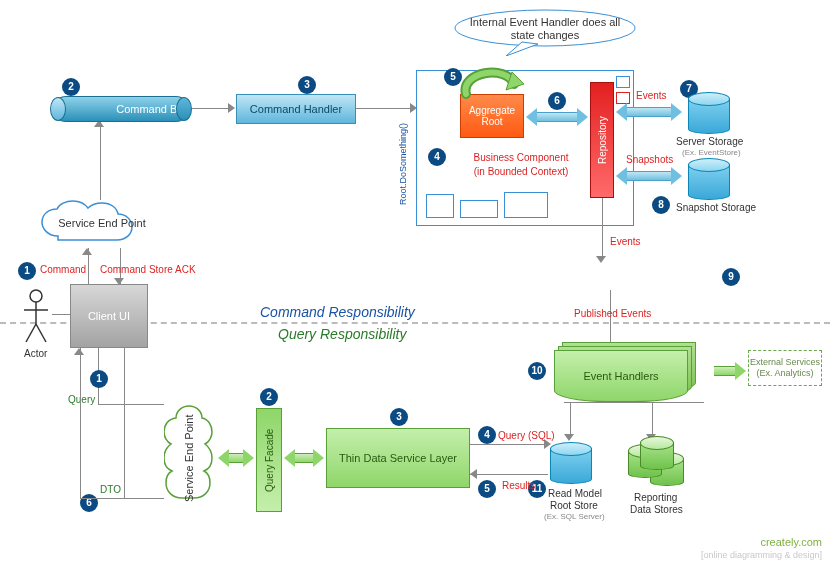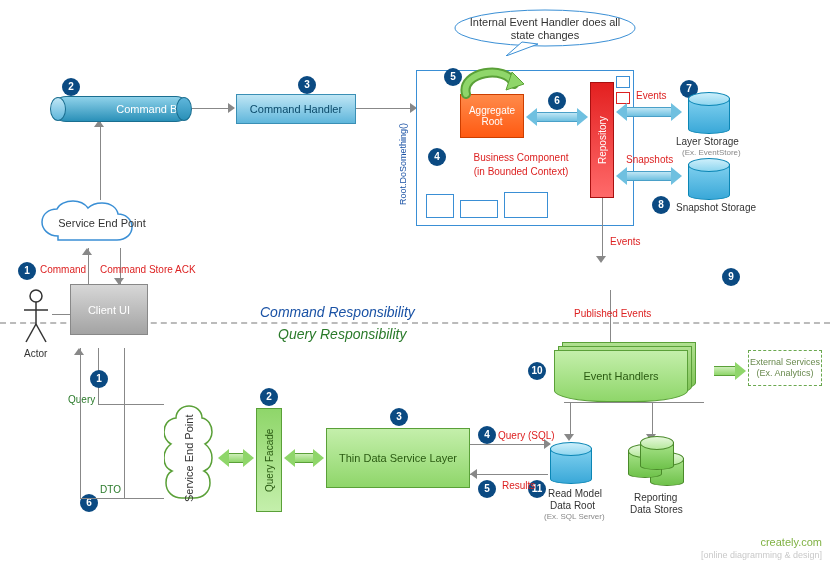--- a/index.html
+++ b/index.html
@@ -62,21 +62,21 @@
     <svg viewBox="0 0 32 56">
         <circle cx="16" cy="8" r="6" fill="none" stroke="#333" stroke-width="1.5"></circle>
         <line x1="16" y1="14" x2="16" y2="36" stroke="#333" stroke-width="1.5"></line>
         <line x1="4" y1="22" x2="28" y2="22" stroke="#333" stroke-width="1.5"></line>
         <line x1="16" y1="36" x2="6" y2="54" stroke="#333" stroke-width="1.5"></line>
         <line x1="16" y1="36" x2="26" y2="54" stroke="#333" stroke-width="1.5"></line>
       </svg>
   </div>
   <div class="el label" style="left:24px;top:348px">Actor</div>
 
-  <div class="el box clientUI" style="left:70px;top:284px;width:78px;height:51px">
+  <div class="el box clientUI" style="left:70px;top:284px;width:78px;height:64px">
       <span>Client  UI</span>
     </div>
 
   <div class="el" style="left:52px;top:314px;width:18px;height:1px;background:#888"></div>
 
   <div class="cloud" style="left:38px;top:200px;width:128px;height:48px">
     <svg viewBox="0 0 128 48">
         <path d="M20 36c-10 0-16-7-16-14 0-8 7-13 15-13 2-5 9-8 16-8 7 0 12 3 15 7 3-3 8-5 14-5 9 0 15 5 16 11 7 0 14 5 14 13 0 7-6 13-15 13H20z" fill="#fff" stroke="#3a8fd5" stroke-width="1.5"></path>
       </svg>
     <div class="cloudTxt">Service End Point</div>
@@ -159,21 +159,21 @@
       <div class="shaft"></div>
       <div class="head r"></div>
     </div>
   <div class="el redlabel" style="left:636px;top:90px">Events</div>
   <div class="badge" style="left:680px;top:80px">7</div>
 
   <div class="db" style="left:688px;top:92px;width:42px;height:42px">
       <div class="dbBody"></div>
       <div class="dbTop"></div>
     </div>
-  <div class="el label" style="left:676px;top:136px">Layer Storage</div>
+  <div class="el label" style="left:676px;top:136px">Server Storage</div>
   <div class="el label" style="left:682px;top:148px;font-size:8px;color:#888">(Ex. EventStore)</div>
 
   <div class="arrow2" style="left:616px;top:168px;width:66px;height:16px">
       <div class="head l"></div>
       <div class="shaft"></div>
       <div class="head r"></div>
     </div>
   <div class="el redlabel" style="left:626px;top:154px">Snapshots</div>
 
   <div class="db" style="left:688px;top:158px;width:42px;height:42px">
@@ -216,21 +216,21 @@
   <div class="el" style="left:652px;top:402px;width:1px;height:36px;background:#888"></div>
   <div class="el" style="left:564px;top:434px;border-left:5px solid transparent;border-right:5px solid transparent;border-top:7px solid #888;width:0;height:0"></div>
   <div class="el" style="left:646px;top:434px;border-left:5px solid transparent;border-right:5px solid transparent;border-top:7px solid #888;width:0;height:0"></div>
 
   <div class="db" style="left:550px;top:442px;width:42px;height:42px">
       <div class="dbBody"></div>
       <div class="dbTop"></div>
     </div>
   <div class="badge" style="left:528px;top:480px">11</div>
   <div class="el label" style="left:548px;top:488px">Read Model</div>
-  <div class="el label" style="left:550px;top:500px">Data Root</div>
+  <div class="el label" style="left:550px;top:500px">Root Store</div>
   <div class="el label" style="left:544px;top:512px;font-size:8px;color:#888">(Ex. SQL Server)</div>
 
   <div class="db dbG" style="left:650px;top:452px;width:34px;height:34px">
       <div class="dbBody"></div>
       <div class="dbTop"></div>
     </div>
   <div class="db dbG" style="left:628px;top:444px;width:34px;height:34px">
       <div class="dbBody"></div>
       <div class="dbTop"></div>
     </div>

